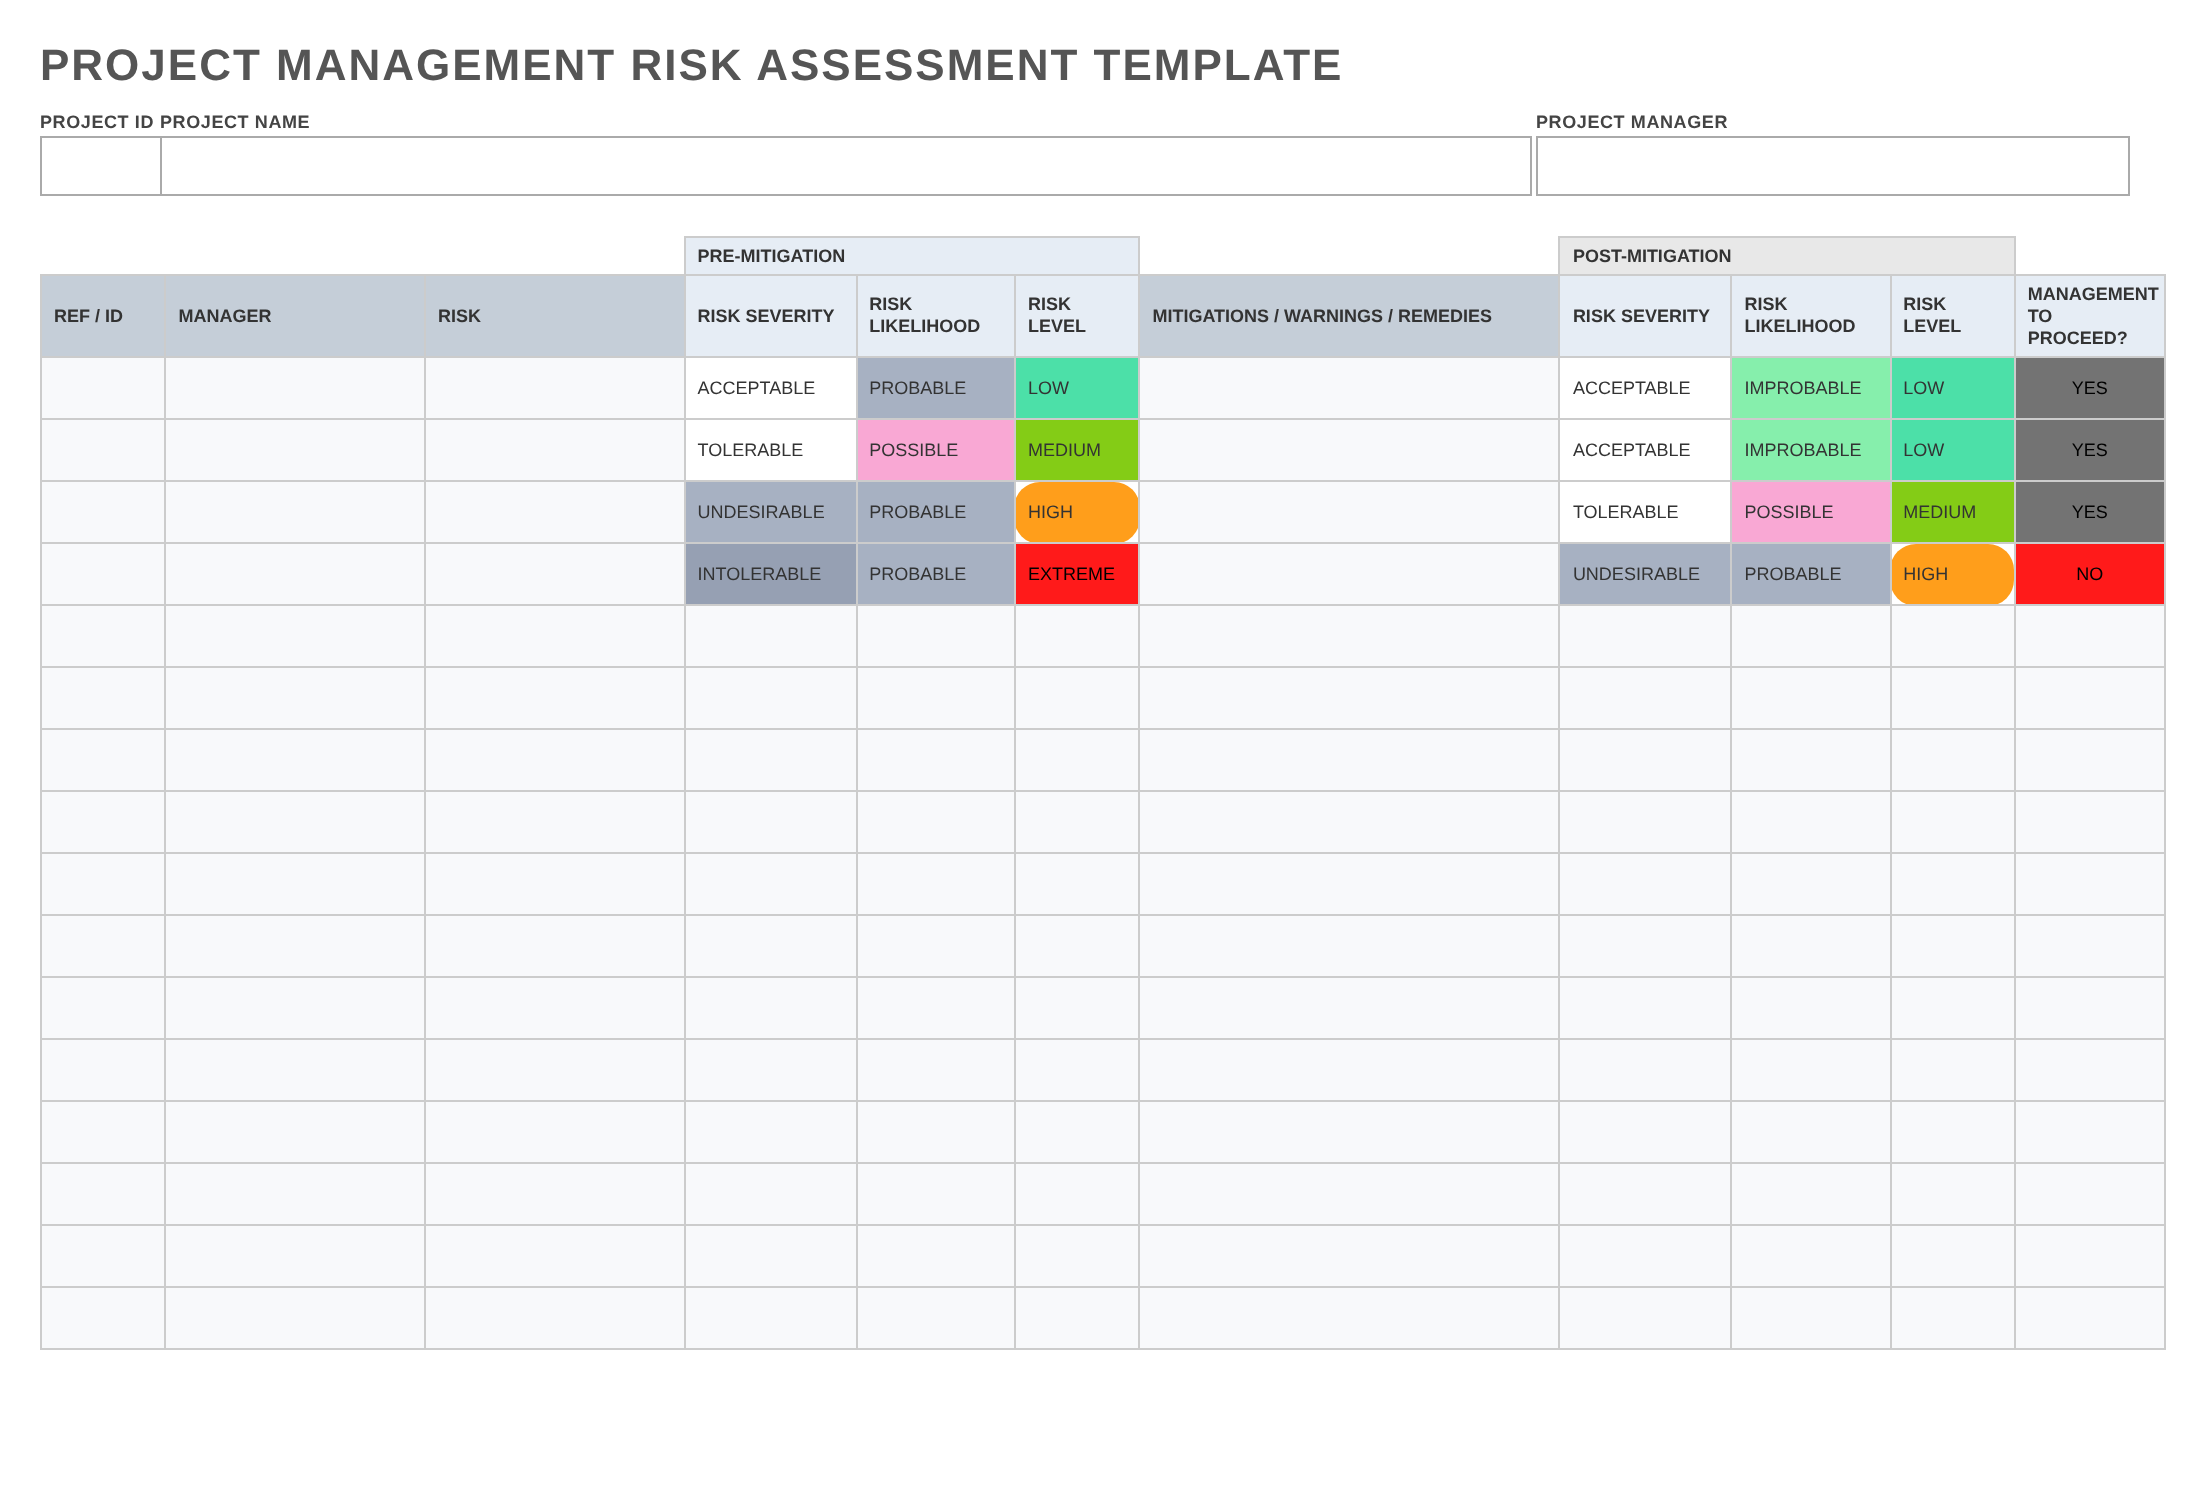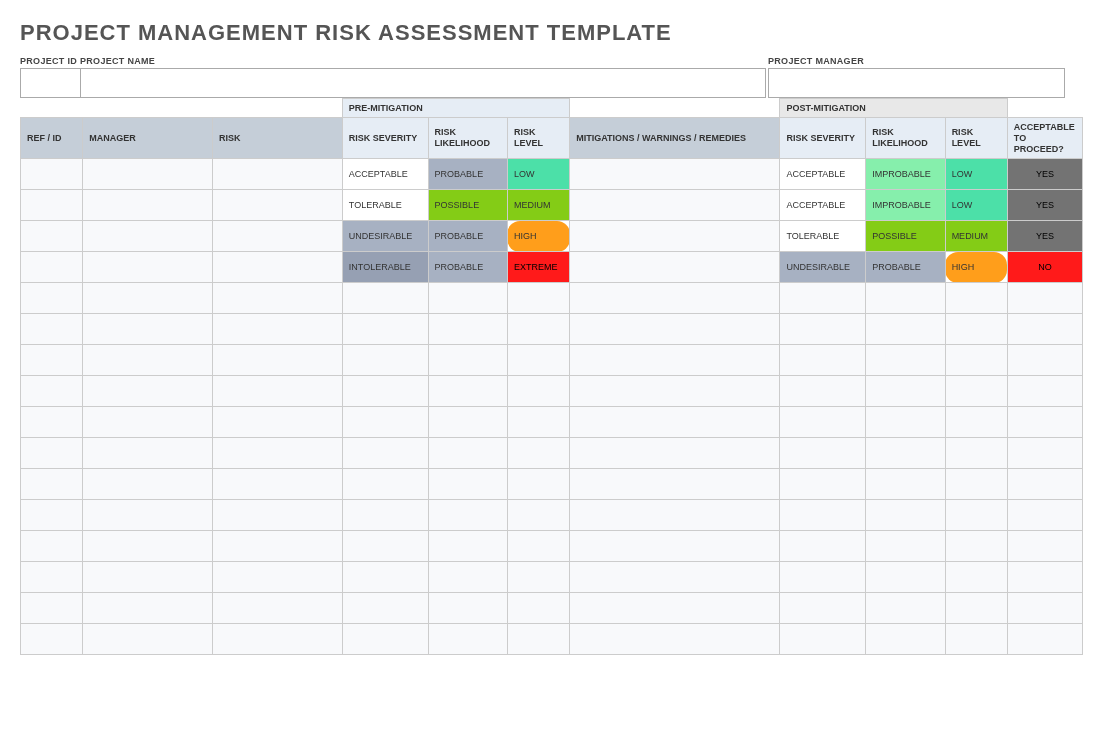--- a/index.html
+++ b/index.html
@@ -14,20 +14,21 @@
   .title {
     font-size: 22px;
     font-weight: bold;
     letter-spacing: 1px;
     color: #555;
     margin-bottom: 10px;
   }
   .meta-row {
     display: flex;
     gap: 0px;
+    margin-bottom: 20px;
   }
   .meta-field {
     display: flex;
     flex-direction: column;
   }
   .meta-label {
     font-size: 9px;
     font-weight: bold;
     color: #444;
     margin-bottom: 2px;
@@ -100,21 +101,21 @@
     background: #f8f9fb;
     font-size: 10px;
   }
   .text-center { text-align: center; }
   
   .sv-acceptable { background: #fff; }
   .sv-tolerable { background: #fff; }
   .sv-undesirable { background: #a7b1c2; }
   .sv-intolerable { background: #96a0b3; }
   .lk-probable { background: #a7b1c2; }
-  .lk-possible { background: #84cc16; }
+  .lk-possible { background: #f9a8d4; }
   .lk-improbable { background: #86efac; }
   .lvl-low { background: #4ce0a8; }
   .lvl-medium { background: #84cc16; }
   .lvl-high { background: #ff9e1b; border-radius: 13px; }
   .lvl-extreme { background: #ff1a1a; color: #000; }
   .acc-yes { background: #737373; color: #000; }
   .acc-no { background: #ff1a1a; color: #000; }
 </style>
 </head>
 <body>
@@ -162,21 +163,21 @@
       <th class="col-head">REF / ID</th>
       <th class="col-head">MANAGER</th>
       <th class="col-head">RISK</th>
       <th class="col-head light">RISK SEVERITY</th>
       <th class="col-head light">RISK LIKELIHOOD</th>
       <th class="col-head light">RISK LEVEL</th>
       <th class="col-head">MITIGATIONS / WARNINGS / REMEDIES</th>
       <th class="col-head light">RISK SEVERITY</th>
       <th class="col-head light">RISK LIKELIHOOD</th>
       <th class="col-head light">RISK LEVEL</th>
-      <th class="col-head light">ACCEPTABLE TO PROCEED?</th>
+      <th class="col-head light">MANAGEMENT TO PROCEED?</th>
     </tr>
   </thead>
   <tbody id="risk-body">
   <tr>
         <td class="data-cell "></td>
         <td class="data-cell "></td>
         <td class="data-cell "></td>
         <td class="data-cell sv-acceptable">ACCEPTABLE</td>
         <td class="data-cell lk-probable">PROBABLE</td>
         <td class="data-cell lvl-low">LOW</td>

